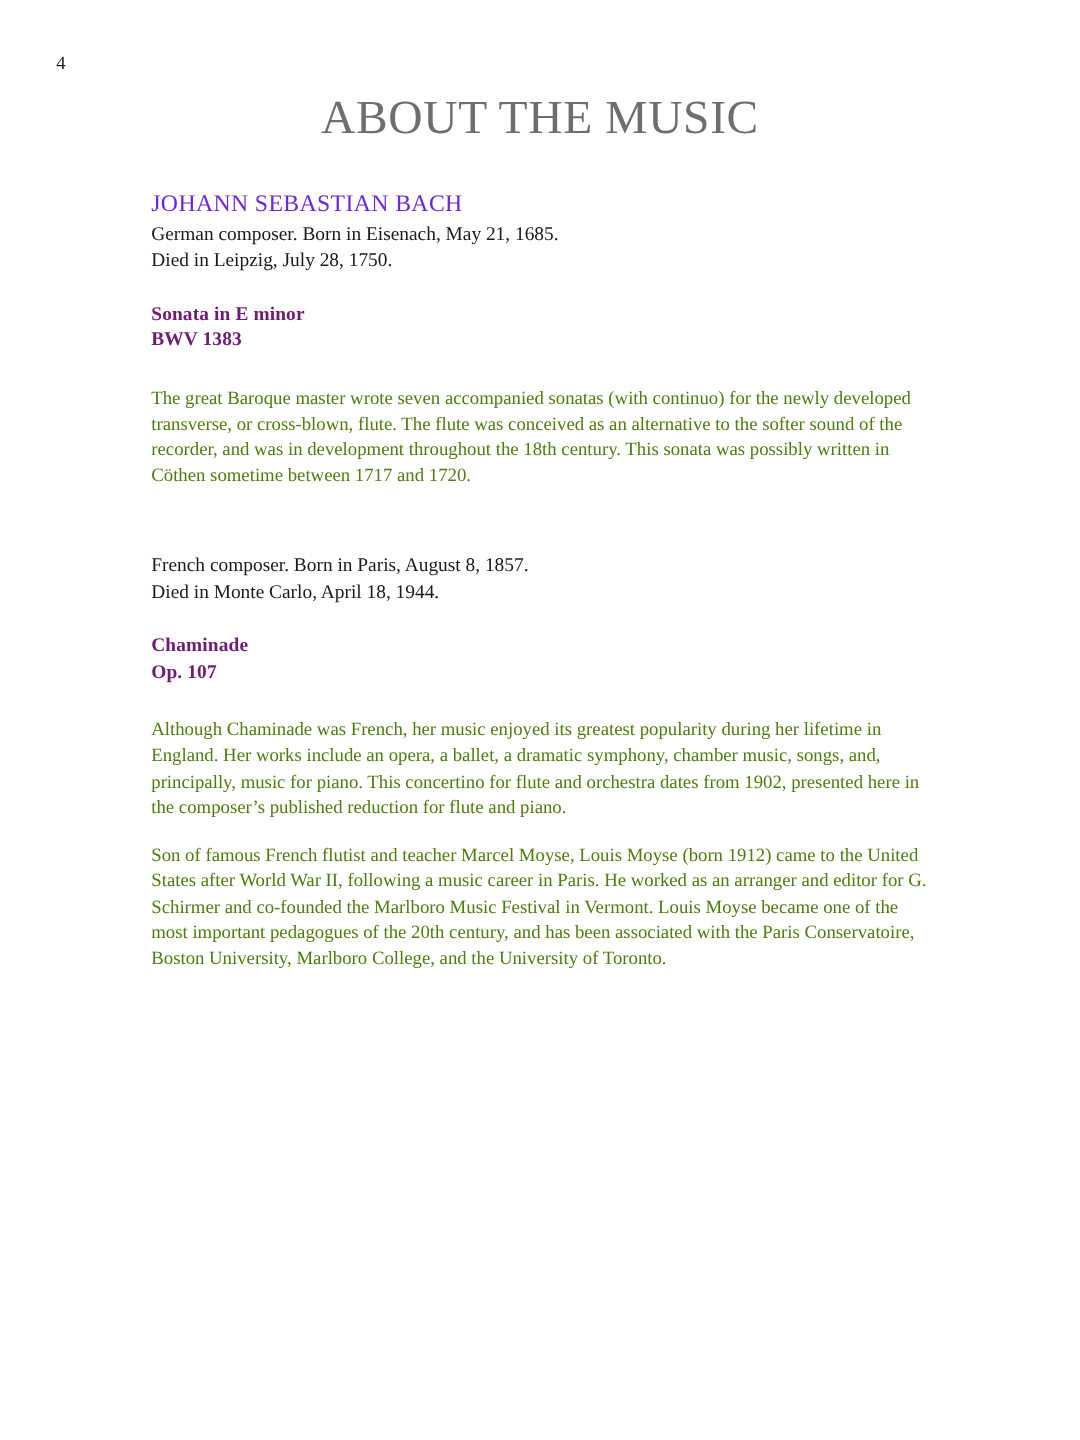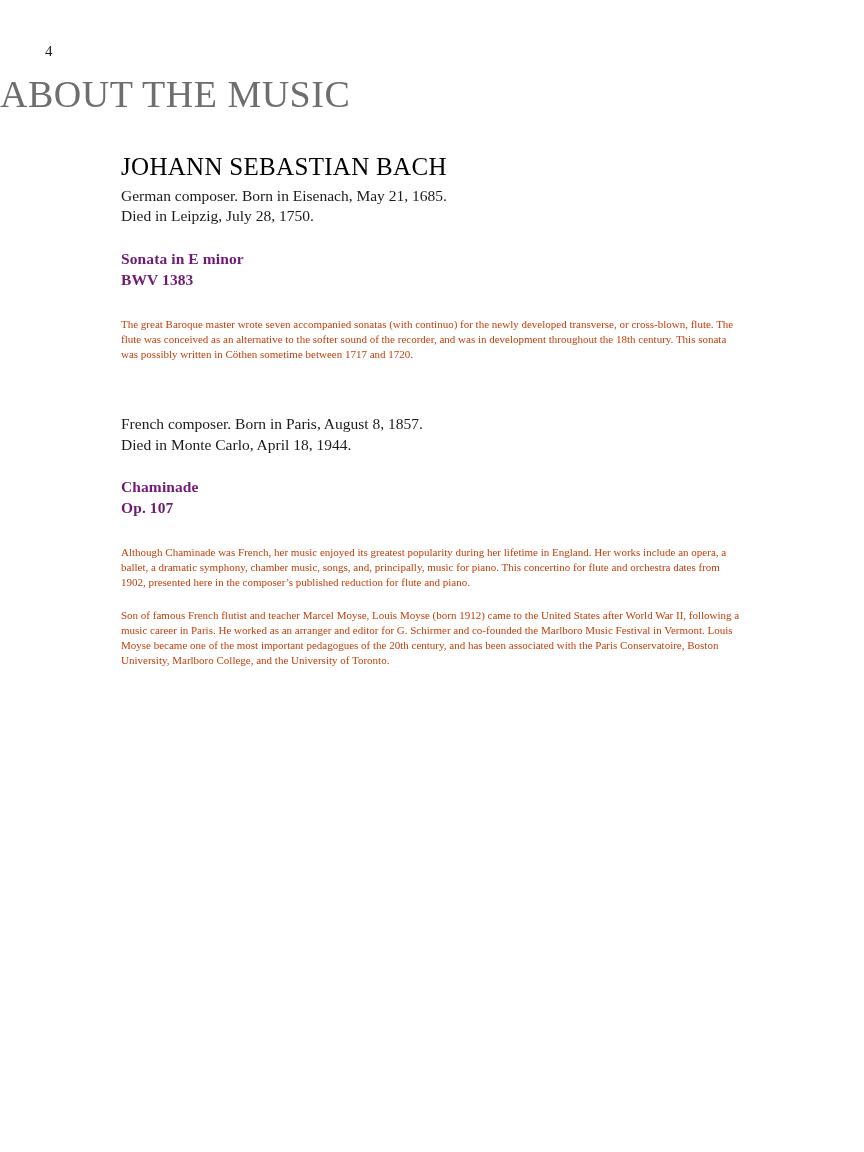--- a/index.html
+++ b/index.html
@@ -25,43 +25,43 @@
     top: 42px;
     font-size: 15px;
     color: #1a1a1a;
     line-height: 1.2;
   }
   .page-title {
     position: absolute;
     left: 0;
     right: 0;
     top: 74px;
-    text-align: left;
+    text-align: center;
     font-size: 38px;
     letter-spacing: 0.5px;
     color: #6e6e6e;
     font-weight: normal;
     margin: 0;
     line-height: 1.1;
   }
   .content {
     position: absolute;
     left: 121px;
     top: 152px;
     width: 622px;
   }
   .section {
     margin-bottom: 0;
   }
   .section + .section {
     margin-top: 52px;
   }
   .composer-name {
-    font-size: 25px;
-    color: #000000;
+    font-size: 19px;
+    color: #6d28d9;
     letter-spacing: 0.3px;
     line-height: 1.22;
     margin: 0 0 3px 0;
     font-weight: normal;
   }
   .bio-line {
     font-size: 15.5px;
     line-height: 1.34;
     color: #1a1a1a;
     margin: 0;
@@ -71,23 +71,23 @@
   }
   .work-line {
     font-size: 15.5px;
     font-weight: bold;
     line-height: 1.34;
     color: #701a75;
     margin: 0;
     letter-spacing: 0.1px;
   }
   .body-para {
-    font-size: 11px;
+    font-size: 15px;
     line-height: 1.37;
-    color: #c2410c;
+    color: #4d7c0f;
     margin: 0;
     text-align: left;
   }
   .para-block {
     margin-top: 26px;
   }
   .para-block .body-para + .body-para {
     margin-top: 18px;
   }
 </style>

